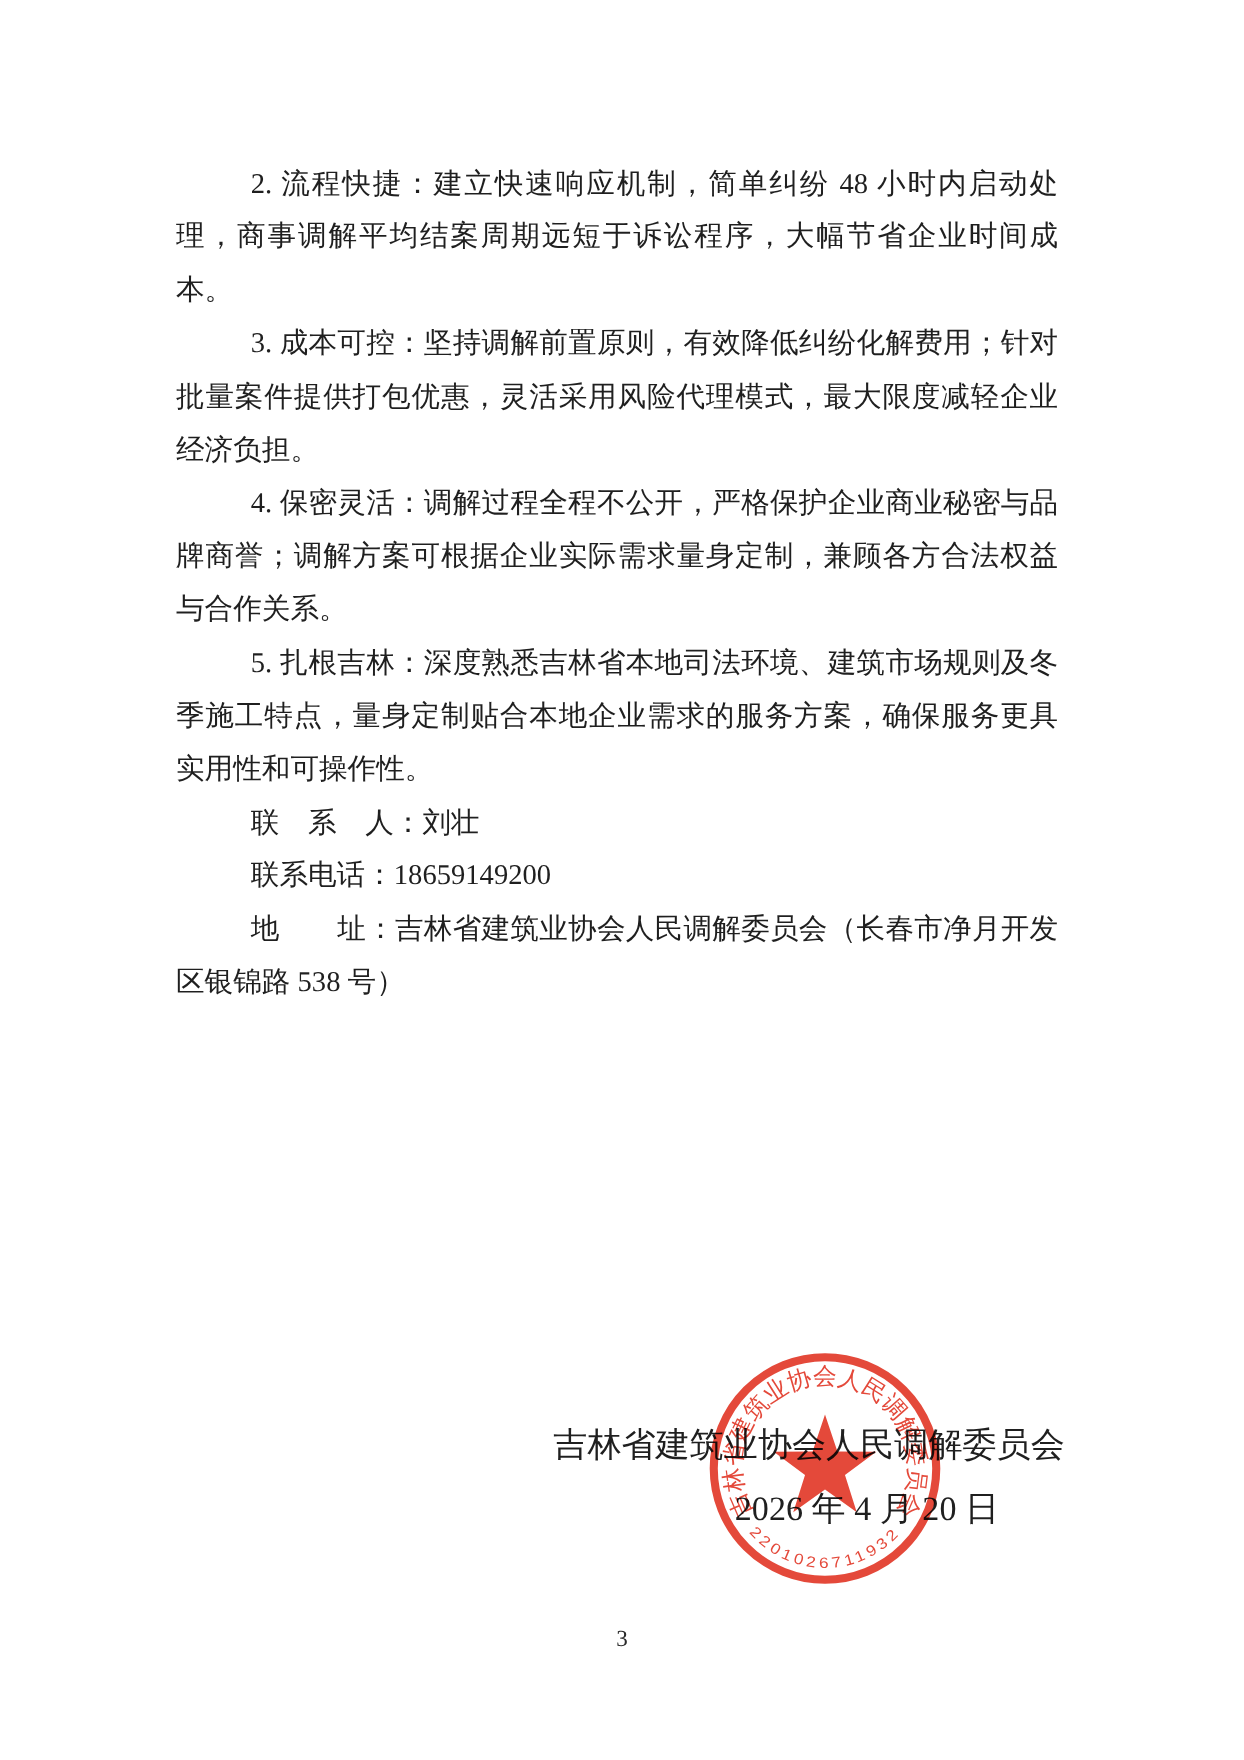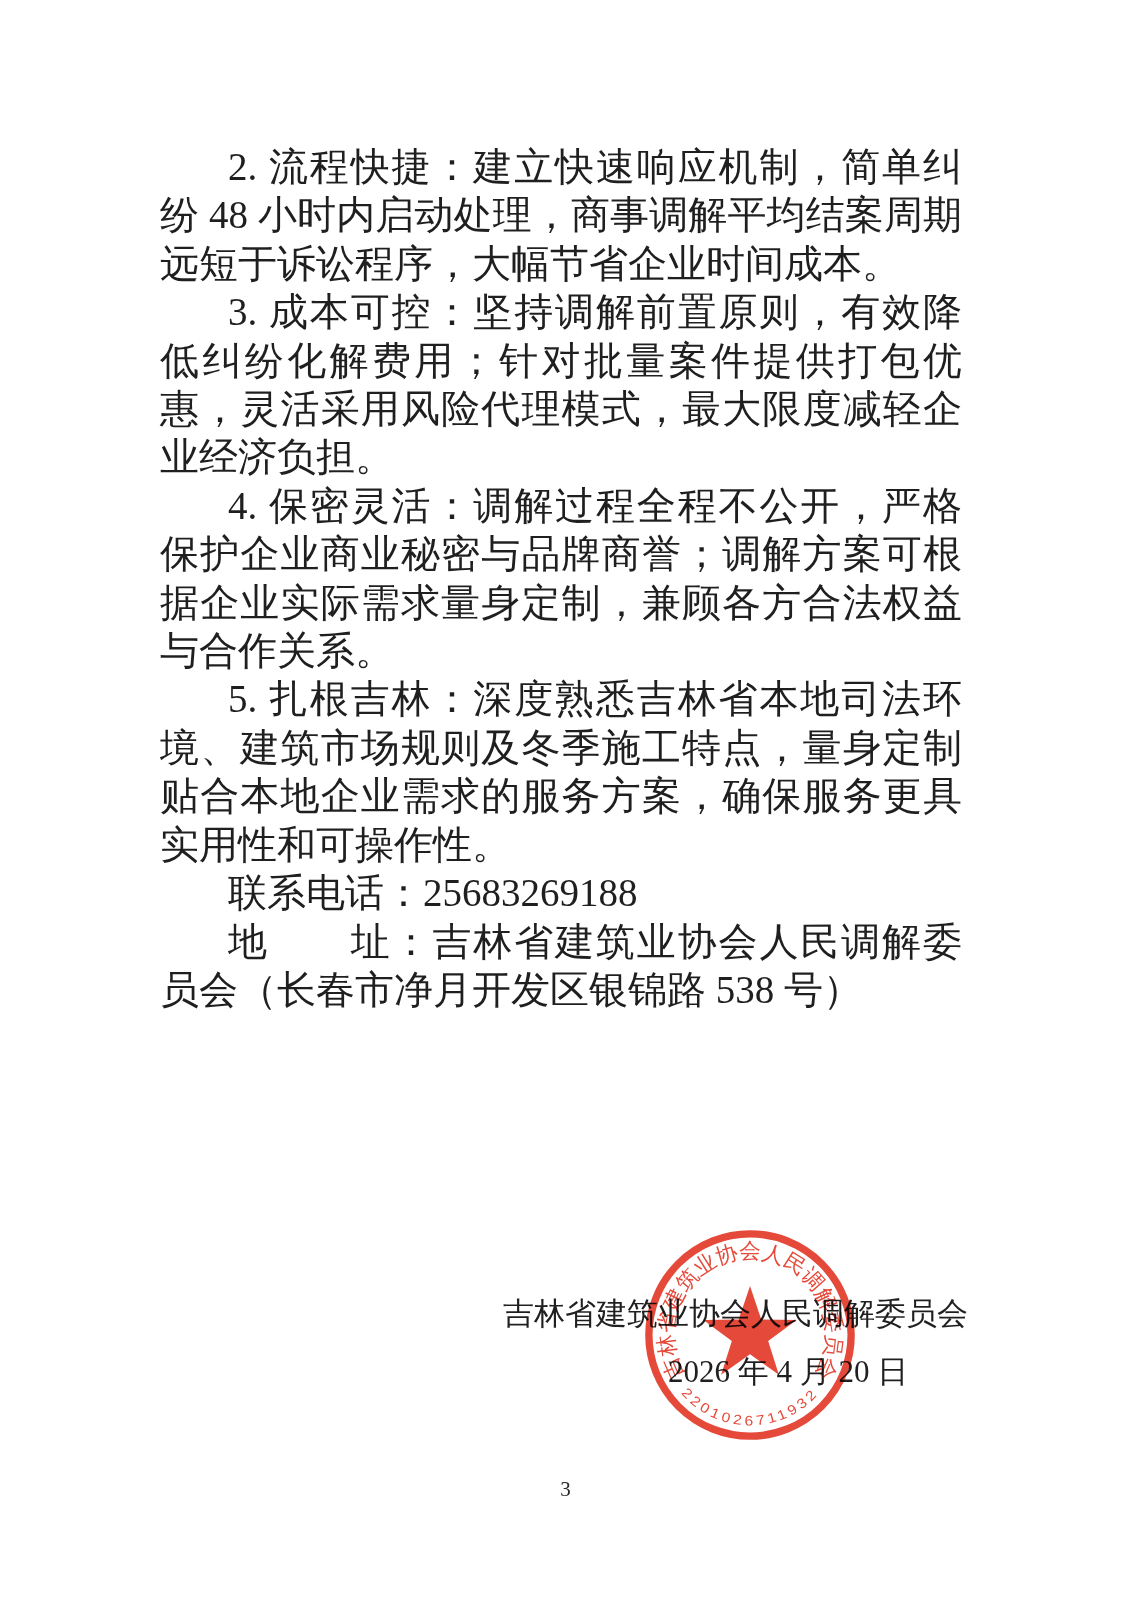--- a/index.html
+++ b/index.html
@@ -7,21 +7,21 @@
     position:relative;
     width:1131px;height:1600px;
     background:#ffffff;
     overflow:hidden;
     font-family:"Liberation Serif","DejaVu Serif",serif;
     color:#1f1f1f;
   }
   .body-text{
     position:absolute;
     left:160px;top:143px;width:802px;
-    font-size:39px;line-height:48.4px;
+    font-size:26px;line-height:48.4px;
     text-align:justify;
     color:#1f1f1f;
   }
   .body-text p{
     margin:0;
     text-indent:68px;
     white-space:pre-wrap;
   }
   .sig-committee{
     position:absolute;
@@ -58,21 +58,22 @@
 </head>
 <body>
 
 <div class="page">
 
   <div class="body-text">
     <p>2. 流程快捷：建立快速响应机制，简单纠纷 48 小时内启动处理，商事调解平均结案周期远短于诉讼程序，大幅节省企业时间成本。</p>
     <p>3. 成本可控：坚持调解前置原则，有效降低纠纷化解费用；针对批量案件提供打包优惠，灵活采用风险代理模式，最大限度减轻企业经济负担。</p>
     <p>4. 保密灵活：调解过程全程不公开，严格保护企业商业秘密与品牌商誉；调解方案可根据企业实际需求量身定制，兼顾各方合法权益与合作关系。</p>
     <p>5. 扎根吉林：深度熟悉吉林省本地司法环境、建筑市场规则及冬季施工特点，量身定制贴合本地企业需求的服务方案，确保服务更具实用性和可操作性。</p>
-    <p>联系电话：25683269188</p>
+    <p>联　系　人：刘壮</p>
+    <p>联系电话：18659149200</p>
     <p>地　　址：吉林省建筑业协会人民调解委员会（长春市净月开发区银锦路 538 号）</p>
   </div>
 
   <div class="sig-committee">吉林省建筑业协会人民调解委员会</div>
   <div class="sig-date">2026 年 4 月 20 日</div>
 
   <svg class="seal" viewBox="0 0 220 220" xmlns="http://www.w3.org/2000/svg">
     <defs>
       <path id="sealArcTop" d="M 46.1,154.8 A 78,78 0 1 1 173.9,154.8" fill="none"></path>
       <path id="sealArcBottom" d="M 37.5,166.7 A 92,92 0 0 0 182.5,166.7" fill="none"></path>

